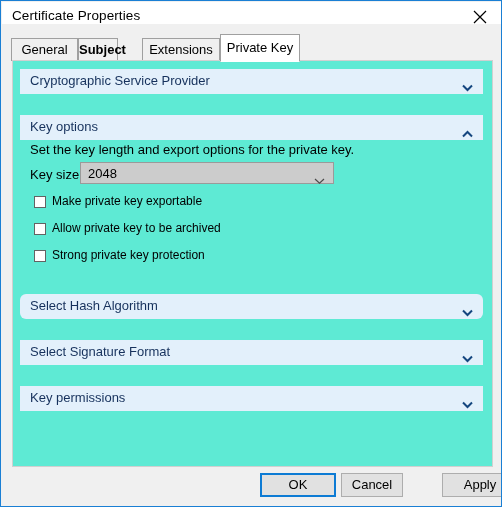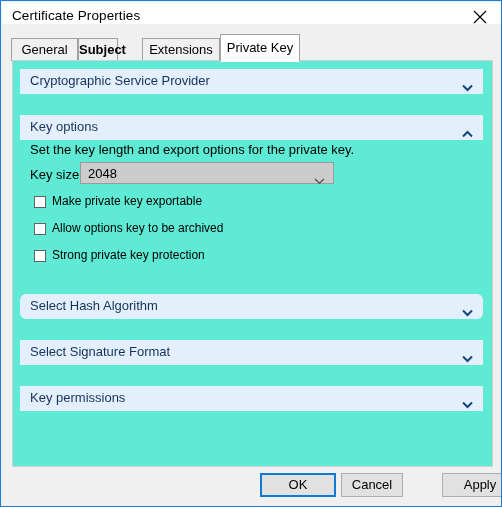--- a/index.html
+++ b/index.html
@@ -269,21 +269,21 @@
           </svg>
       </span>
     </div>
 
     <div class="checkrow" style="top:134px;">
       <span class="checkbox"></span>
       <span class="cl">Make private key exportable</span>
     </div>
     <div class="checkrow" style="top:161px;">
       <span class="checkbox"></span>
-      <span class="cl">Allow options key to be archived</span>
+      <span class="cl">Allow private key to be archived</span>
     </div>
     <div class="checkrow" style="top:188px;">
       <span class="checkbox"></span>
       <span class="cl">Strong private key protection</span>
     </div>
 
     <div class="section-header" style="top:233px;border-radius:6px;">
       <span class="label">Select Hash Algorithm</span>
       <span class="chev">
         <svg width="11" height="8" viewBox="0 0 11 8">

